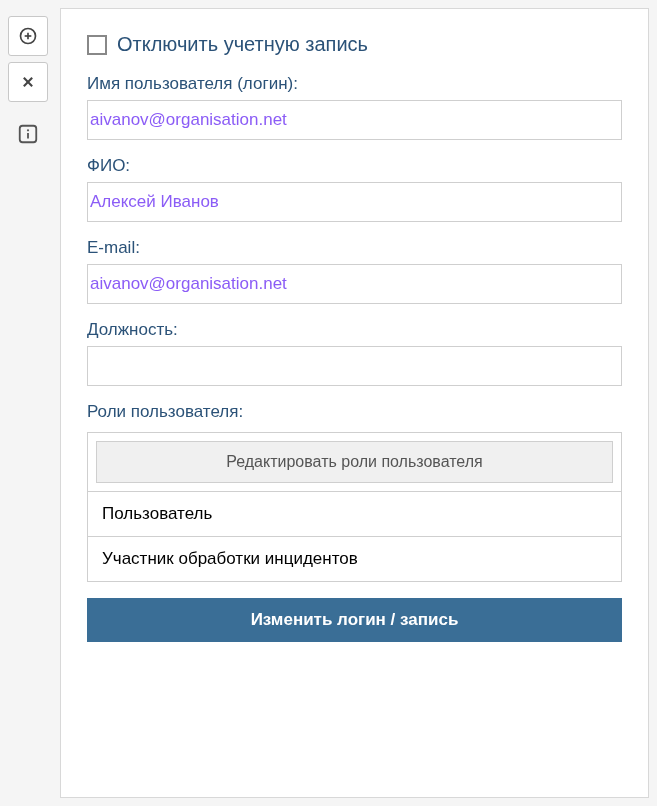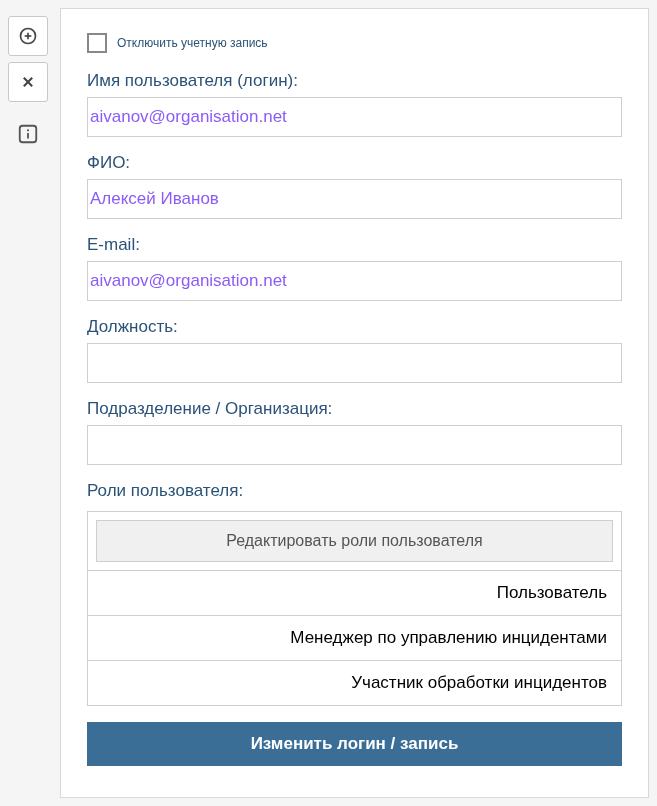--- a/index.html
+++ b/index.html
@@ -65,21 +65,21 @@
     .checkbox-box {
       width: 20px;
       height: 20px;
       border: 2px solid #888;
       background: #fff;
       cursor: pointer;
       flex-shrink: 0;
     }
     .check-label {
       color: #2b5278;
-      font-size: 12px;
+      font-size: 20px;
     }
     .field-label {
       color: #2b5278;
       font-size: 17px;
       margin-bottom: 6px;
       display: block;
     }
     .input {
       width: 100%;
       border: 1px solid #cfcfcf;
@@ -91,21 +91,20 @@
     }
     .field-group {
       margin-bottom: 16px;
     }
     .roles-section {
       margin-top: 4px;
     }
     .roles-container {
       border: 1px solid #cfcfcf;
       margin-top: 10px;
-      text-align: right;
     }
     .edit-roles-btn {
       display: flex;
       align-items: center;
       justify-content: center;
       background: #f0f0f0;
       border: 1px solid #cfcfcf;
       color: #555;
       font-size: 16px;
       height: 42px;
@@ -177,33 +176,28 @@
     <div class="field-group">
       <label class="field-label">E-mail:</label>
       <input class="input" type="text" value="aivanov@organisation.net" style="">
     </div>
 
     <div class="field-group">
       <label class="field-label">Должность:</label>
       <input class="input" type="text" value="" style="">
     </div>
 
-    <div class="field-group">
-      <label class="field-label">Подразделение / Организация:</label>
-      <input class="input" type="text" value="" style="">
-    </div>
 
     <div class="roles-section">
       <label class="field-label">Роли пользователя:</label>
       <div class="roles-container">
         <div class="edit-roles-btn">
           <span>Редактировать роли пользователя</span>
         </div>
         <div class="role-item">Пользователь</div>
-        <div class="role-item">Менеджер по управлению инцидентами</div>
         <div class="role-item">Участник обработки инцидентов</div>
       </div>
     </div>
 
     <button class="change-login-btn">
       <span>Изменить логин / запись</span>
     </button>
 
   </div>
 </div>

